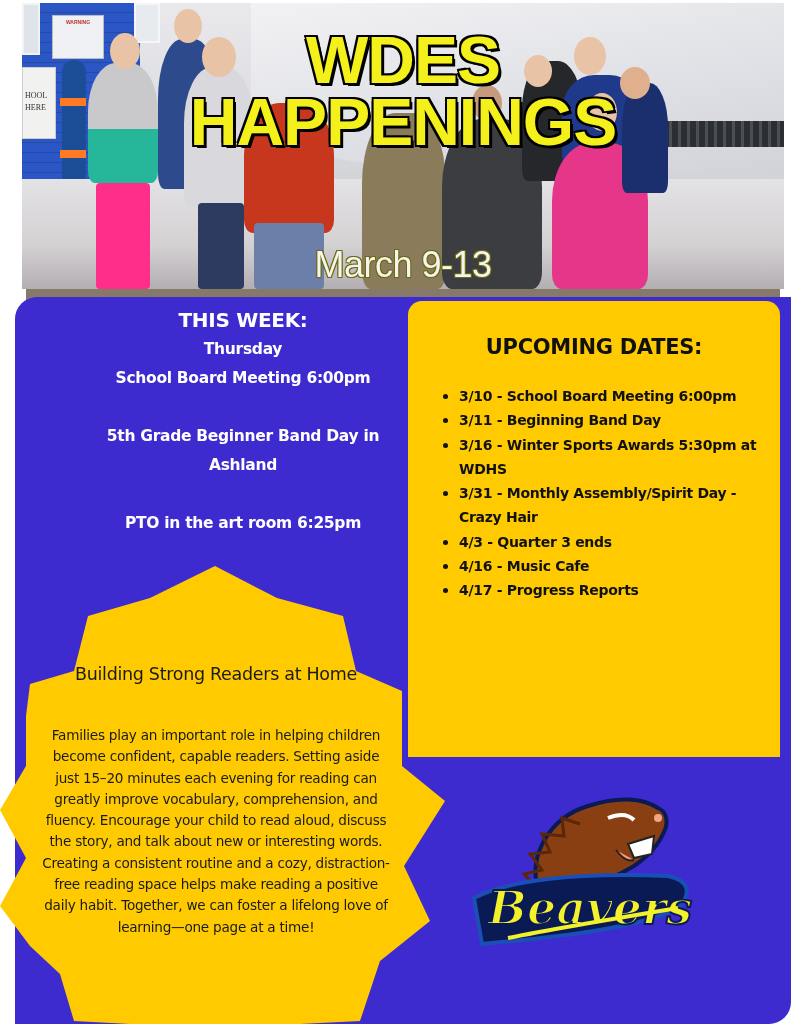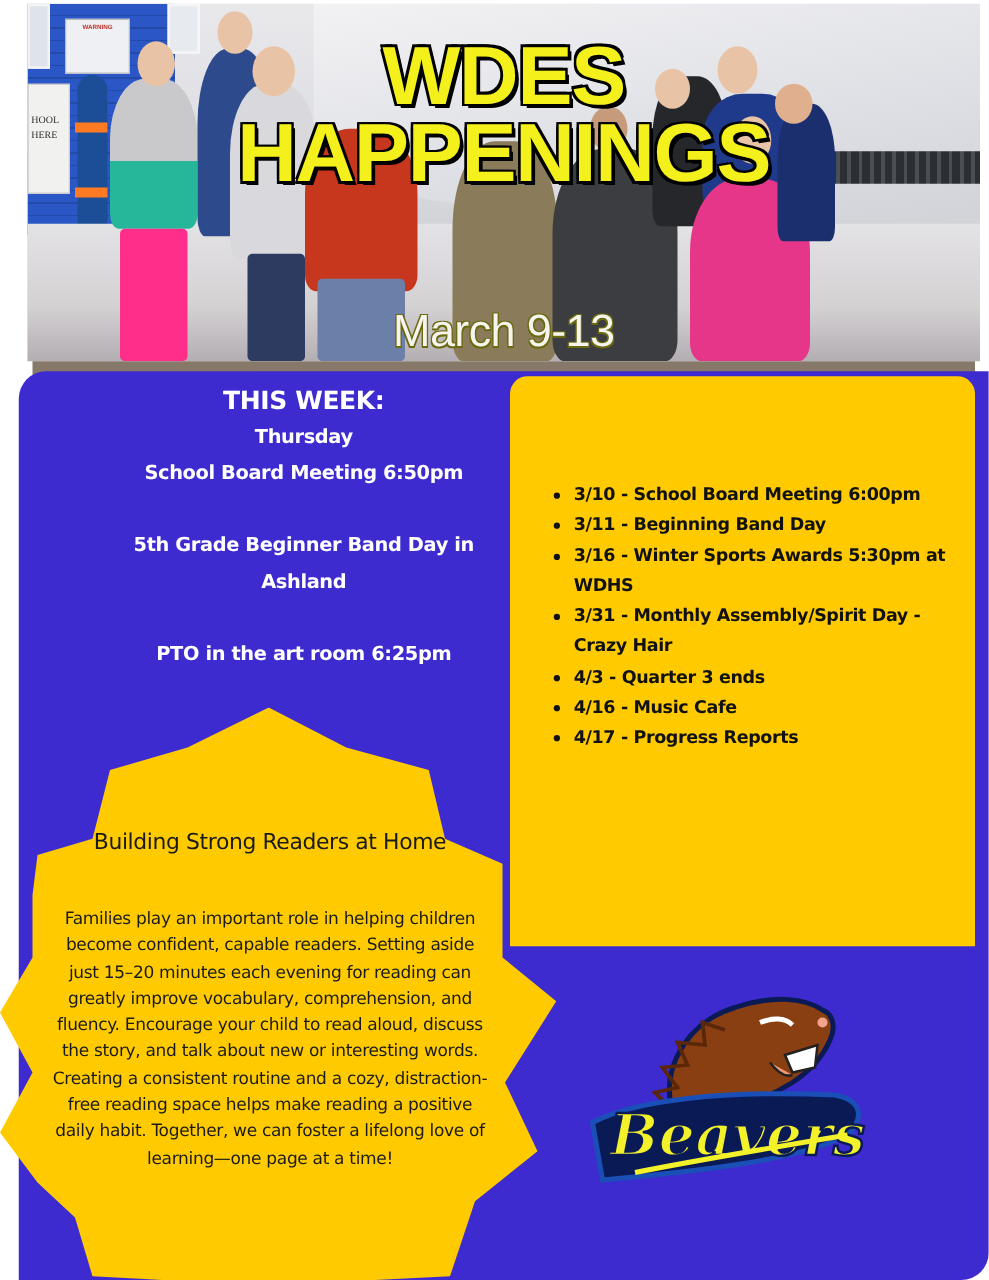--- a/index.html
+++ b/index.html
@@ -32,21 +32,21 @@
     .hero .window2 {
       position: absolute; left: 112px; top: 0; width: 26px; height: 40px;
       background: #e7ebef; border: 2px solid #f6f6f6;
     }
     .hero .warning-sign {
       position: absolute; left: 30px; top: 12px; width: 52px; height: 44px;
       background: #eef0f3; border: 1px solid #bbb;
       font: bold 5px "Liberation Sans", sans-serif; color: #c0322a; text-align: center; padding-top: 3px;
     }
     .hero .school-sign {
-      position: absolute; left: 0; top: 64px; width: 34px; height: 88px;
+      position: absolute; left: 0; top: 64px; width: 34px; height: 72px;
       background: #f1f1ef; border: 1px solid #ccc;
       font: 8px "Liberation Serif", serif; color: #333; padding: 22px 0 0 2px; line-height: 12px;
     }
     .hero .snowboard {
       position: absolute; left: 40px; top: 57px; width: 24px; height: 128px;
       background: #1c4e98; border-radius: 12px;
     }
     .hero .bindings {
       position: absolute; left: 38px; top: 95px; width: 26px; height: 60px;
       border-top: 8px solid #ff7a22; border-bottom: 8px solid #ff7a22;
@@ -186,29 +186,30 @@
     </div>
     <div class="hero-date">March 9-13</div>
   </div>
   <div class="hero-bar"></div>
 
   <div class="blue-panel"></div>
 
   <div class="this-week">
     <h2>THIS WEEK:</h2>
     <p>Thursday</p>
-    <p>School Board Meeting 6:50pm</p>
+    <p>School Board Meeting 6:00pm</p>
     <div class="gap"></div>
     <p>5th Grade Beginner Band Day in</p>
     <p>Ashland</p>
     <div class="gap"></div>
     <p>PTO in the art room 6:25pm</p>
   </div>
 
   <div class="upcoming">
+    <h2>UPCOMING DATES:</h2>
     <ul>
       <li>3/10 - School Board Meeting 6:00pm</li>
       <li>3/11 - Beginning Band Day</li>
       <li>3/16 - Winter Sports Awards 5:30pm at WDHS</li>
       <li>3/31 - Monthly Assembly/Spirit Day - Crazy Hair</li>
       <li>4/3 - Quarter 3 ends</li>
       <li>4/16 - Music Cafe</li>
       <li>4/17 - Progress Reports</li>
     </ul>
   </div>

